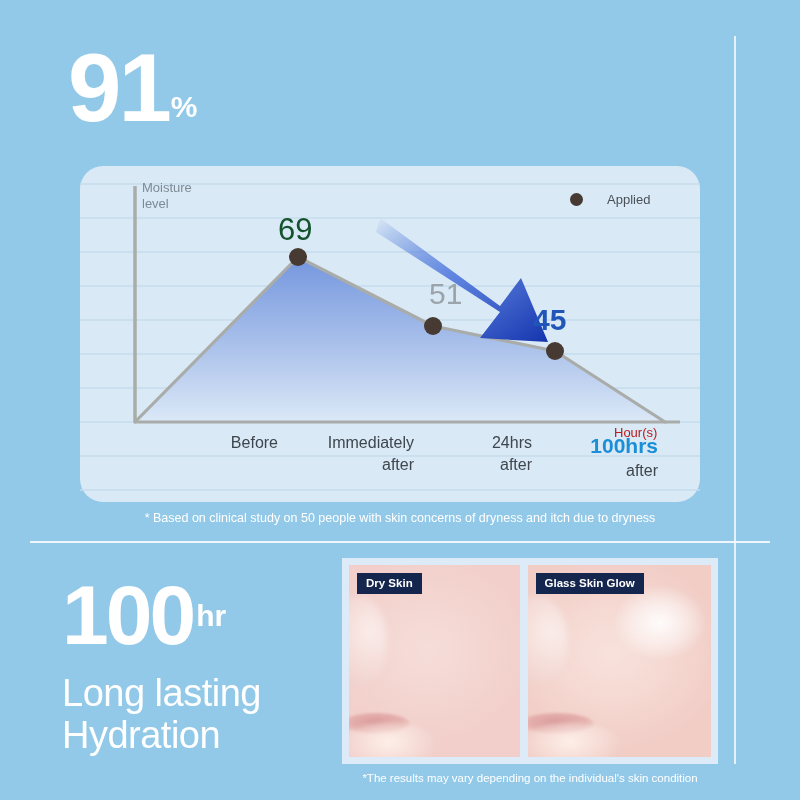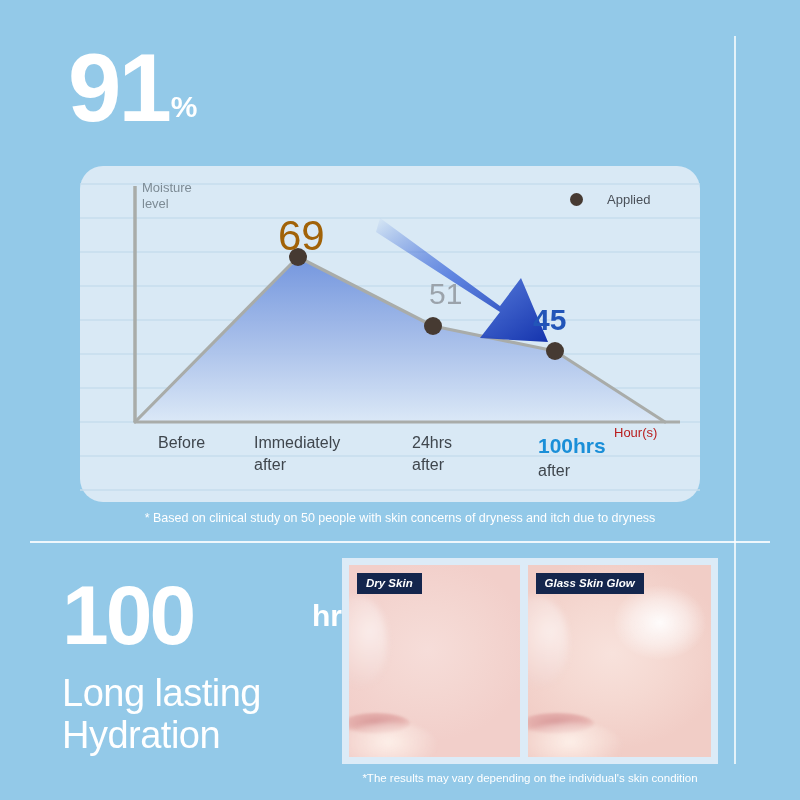--- a/index.html
+++ b/index.html
@@ -57,55 +57,55 @@
   }
 
   .legend{
     position:absolute;left:570px;top:192px;
     display:flex;align-items:center;gap:24px;
   }
   .legend-dot{width:13px;height:13px;border-radius:50%;background:#463a32;}
   .legend-label{font-size:13px;color:#4a5058;}
 
   .val{position:absolute;font-weight:400;}
-  .val-69{left:278px;top:212px;font-size:42px;color:#a16207;}
+  .val-69{left:278px;top:212px;font-size:31px;color:#14532d;}
   .val-51{left:413px;top:277px;font-size:30px;color:#9ba3ab;}
   .val-45{left:533px;top:303px;font-size:30px;color:#2255b8;font-weight:700;}
 
   
   .xcats{position:absolute;left:80px;top:432px;width:620px;height:56px;}
-  .xcat{position:absolute;text-align:left;font-size:16px;color:#3f464d;line-height:1.35;}
+  .xcat{position:absolute;text-align:right;font-size:16px;color:#3f464d;line-height:1.35;}
   .xcat .l2{display:block;}
   .xcat.highlight .l1{color:#1a8fd8;font-weight:700;}
 
   
   .note1{
     position:absolute;left:0;top:511px;width:800px;text-align:center;
     font-size:12.5px;color:#ffffff;
   }
 
   
   .bl{position:absolute;left:62px;top:578px;width:280px;}
-  .bl-row{display:flex;align-items:flex-end;justify-content:space-between;}
+  .bl-row{display:flex;align-items:flex-end;}
   .big100{
     font-size:84px;line-height:.9;font-weight:700;color:#ffffff;letter-spacing:-3px;
   }
   .hr{font-size:30px;font-weight:700;color:#ffffff;margin-left:3px;margin-bottom:21px;}
   .bl-sub{
     margin-top:18px;font-size:38px;line-height:1.12;font-weight:400;color:#ffffff;
     letter-spacing:-.5px;
   }
 
   
   .photo-panel{
     position:absolute;left:342px;top:558px;width:376px;height:206px;
     background:#dcebf7;padding:7px;box-sizing:border-box;
   }
   .photos{display:flex;gap:8px;height:100%;}
-  .photo{position:relative;flex:1;overflow:hidden;background:#f3ded6;font-style:italic;}
+  .photo{position:relative;flex:1;overflow:hidden;background:#f3ded6;}
   .skin-a{
     background:
       radial-gradient(ellipse 60% 48% at 46% 44%, #f6ddd9 0%, #f4d7d2 45%, #f2cfca 100%),
       linear-gradient(160deg,#f7e3dc 0%,#f2d2cc 60%,#ecc6c0 100%);
   }
   .skin-b{
     background:
       radial-gradient(ellipse 34% 26% at 72% 30%, rgba(255,255,255,.92) 0%, rgba(255,255,255,.45) 45%, rgba(255,255,255,0) 75%),
       radial-gradient(ellipse 62% 50% at 46% 46%, #f8e2dc 0%, #f5d9d2 48%, #f1cdc6 100%),
       linear-gradient(160deg,#f9e7e0 0%,#f3d5ce 60%,#eec9c2 100%);

